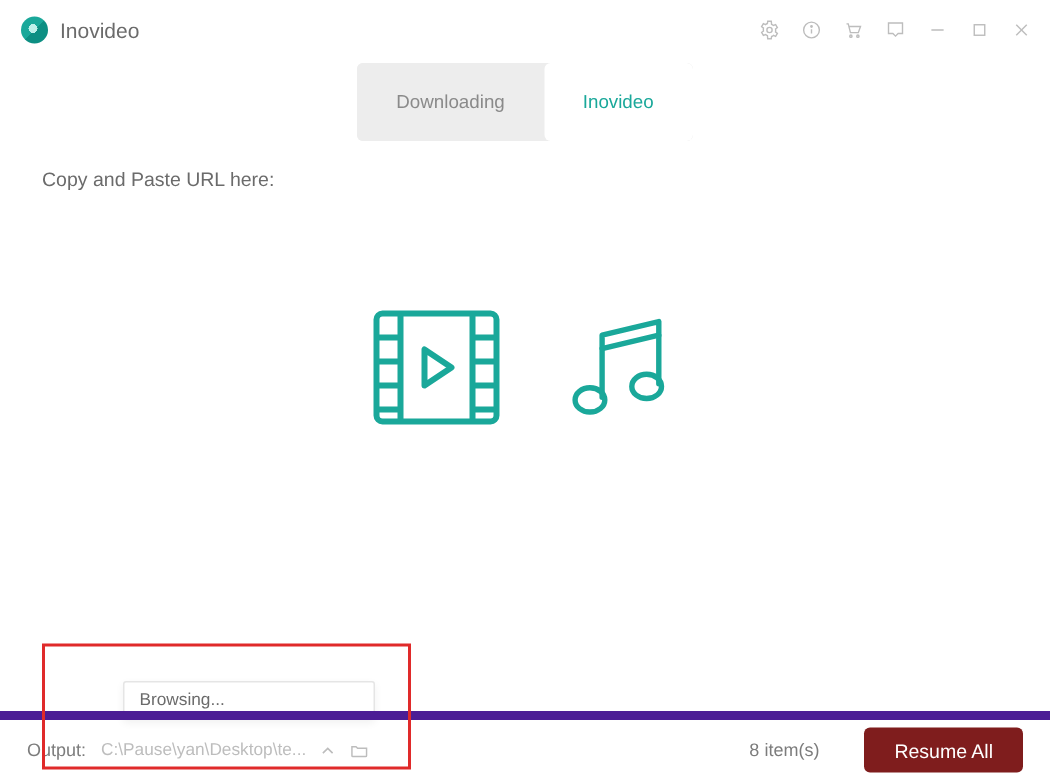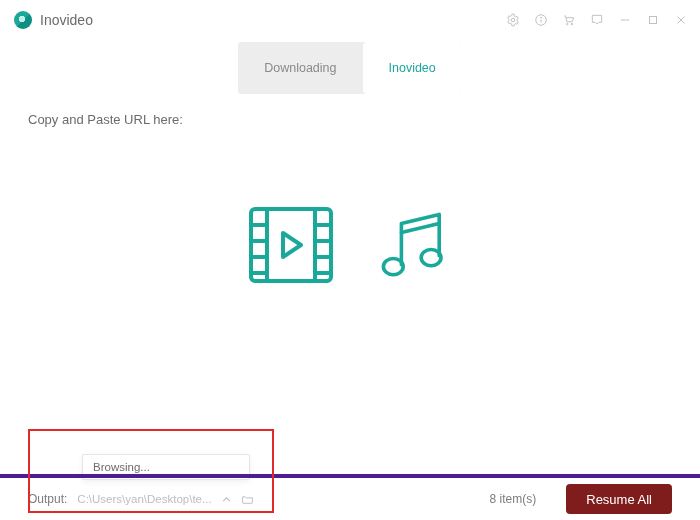--- a/index.html
+++ b/index.html
@@ -29,21 +29,21 @@
   .btn-analyze { height:30px; padding:0 26px; background:#1aa89a; color:#fff; border:none; border-radius:4px; font-size:13px; cursor:pointer; }
 
   
   .empty { display:flex; flex-direction:column; align-items:center; margin-top: 68px; }
   .empty-illus { display:flex; align-items:center; gap:28px; }
   .empty-text { margin-top:26px; font-size:17px; color:#8f8f8f; font-weight:500; }
   .film-svg { width:100px; height:100px; }
   .note-svg { width:90px; height:90px; }
 
   
-  .bottom { position:absolute; left:0; right:0; bottom:0; height:46px; display:flex; align-items:center; padding:0 28px; border-top:4px solid #4c1d95; }
+  .bottom { position:absolute; left:0; right:0; bottom:0; height:46px; display:flex; align-items:center; padding:0 18px; border-top:6px solid #4c1d95; }
   .output-label { font-size:12px; color:#7c7c7c; margin-right:10px; }
   .output-path-wrap { display:flex; align-items:center; gap:8px; position:relative; }
   .output-path { font-size:11.5px; color:#bdbdbd; max-width:140px; white-space:nowrap; overflow:hidden; text-overflow:ellipsis; }
   .chevron, .folder-ic { color:#bdbdbd; }
   .chevron svg, .folder-ic svg { width:13px; height:13px; display:block; }
   .mid-spacer { flex:1; }
   .item-count { font-size:12px; color:#7c7c7c; margin-right:20px; }
   .btn-bottom { height:30px; padding:0 20px; background:#7f1d1d; color:#fff; border:none; border-radius:4px; font-size:13px; cursor:pointer; margin-left:10px;text-align:right; }
 
   
@@ -142,21 +142,21 @@
   </div>
 </div>
 
 <div class="popup">
   <div class="popup-item">Browsing...</div>
 </div>
 
 <div class="bottom">
   <div class="output-label">Output:</div>
   <div class="output-path-wrap">
-    <span class="output-path">C:\Users\yan\Desktop\te...</span>
+    <span class="output-path">C:\Pause\yan\Desktop\te...</span>
     <span class="chevron">
       <svg viewBox="0 0 24 24" fill="none" stroke="currentColor" stroke-width="2">
           <polyline points="6 15 12 9 18 15"></polyline>
         </svg>
     </span>
     <span class="folder-ic">
       <svg viewBox="0 0 24 24" fill="none" stroke="currentColor" stroke-width="1.8">
           <path d="M3 7h5l2 2h11v9a1 1 0 0 1-1 1H4a1 1 0 0 1-1-1V7z"></path>
         </svg>
     </span>

